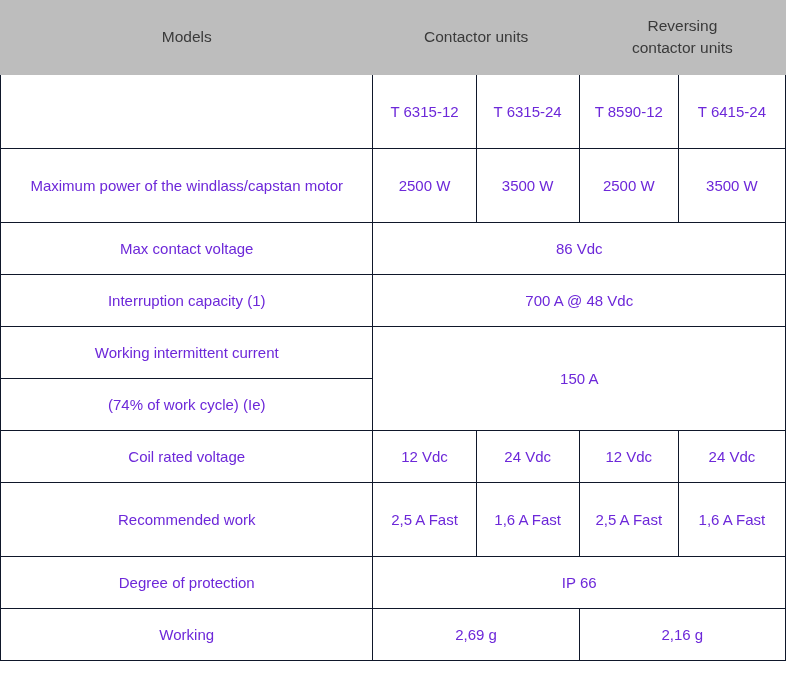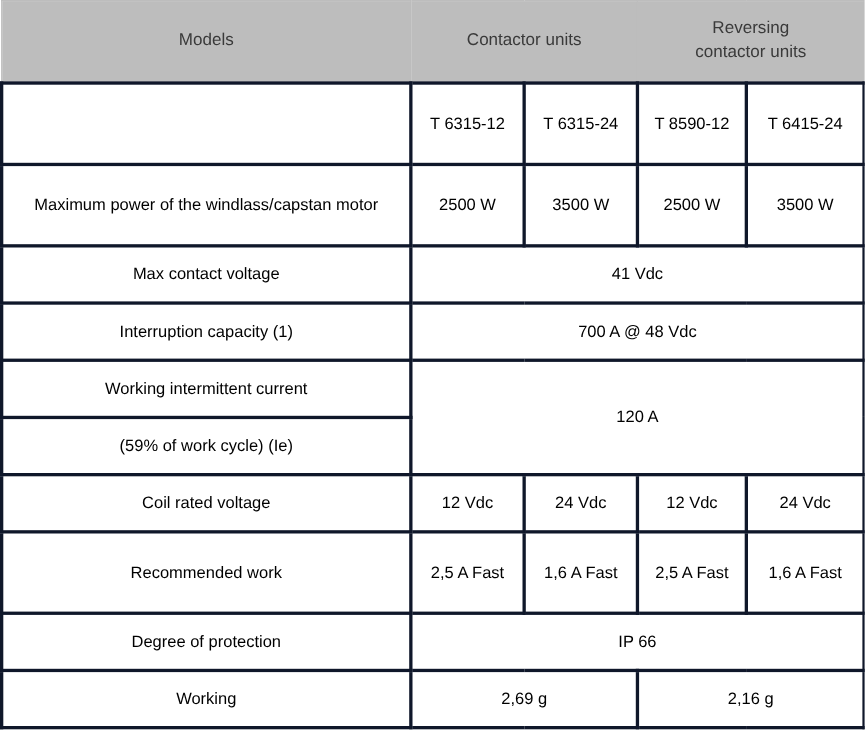--- a/index.html
+++ b/index.html
@@ -15,28 +15,28 @@
     overflow: hidden;
   }
   table.spec-table {
     width: 786px;
     border-collapse: collapse;
     table-layout: fixed;
     padding-left: 20px;
   }
   table.spec-table td,
   table.spec-table th {
-    border: 3px solid #0f172a;
+    border: 1px solid #0f172a;
     vertical-align: middle;
     text-align: center;
     font-weight: normal;
     font-size: 15px;
     line-height: 1.45;
     padding: 8px 10px;
-    color: #000000;
+    color: #6d28d9;
   }
   table.spec-table thead th {
     background: #bdbdbd;
     color: #3a3a3a;
     font-size: 15.5px;
     border: 1px solid #bdbdbd;
     padding: 14px 10px;
   }
   .col-label { width: 372px; }
   .col-a { width: 103px; }
@@ -82,35 +82,35 @@
     <tr class="tall">
       <td class="cell-label">Maximum   power of the windlass/capstan motor</td>
       <td>2500 W</td>
       <td>3500 W</td>
       <td>2500 W</td>
       <td>3500 W</td>
     </tr>
 
     <tr class="mid">
       <td class="cell-label">Max   contact voltage</td>
-      <td colspan="4">41 Vdc</td>
+      <td colspan="4">86 Vdc</td>
     </tr>
 
     <tr class="mid">
       <td class="cell-label">Interruption   capacity (1)</td>
       <td colspan="4">700 A @ 48 Vdc</td>
     </tr>
 
     <tr class="mid">
       <td class="cell-label">Working   intermittent current</td>
-      <td colspan="4" rowspan="2">120 A</td>
+      <td colspan="4" rowspan="2">150 A</td>
     </tr>
 
     <tr class="mid">
-      <td class="cell-label">(59% of   work cycle) (Ie)</td>
+      <td class="cell-label">(74% of   work cycle) (Ie)</td>
     </tr>
 
     <tr class="mid">
       <td class="cell-label">Coil   rated voltage</td>
       <td>12 Vdc</td>
       <td>24 Vdc</td>
       <td>12 Vdc</td>
       <td>24 Vdc</td>
     </tr>
 

